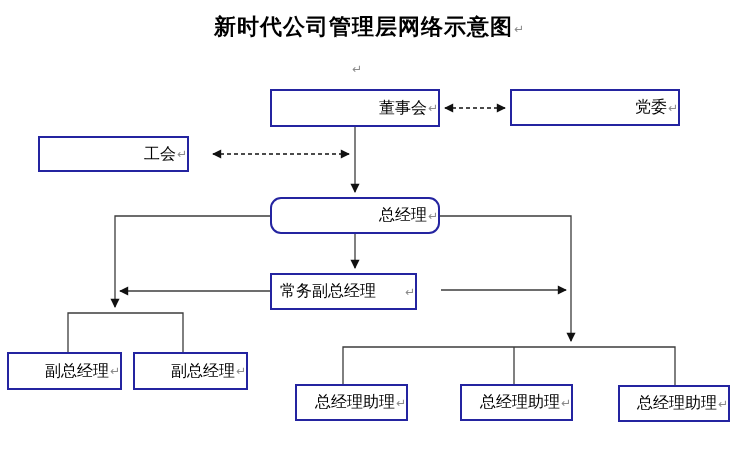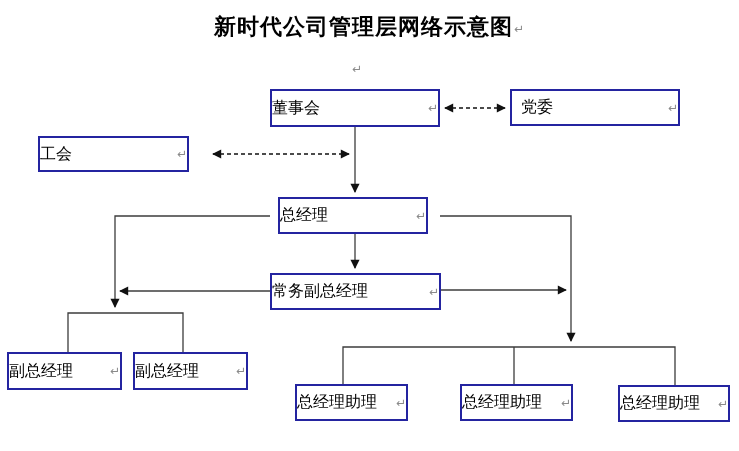--- a/index.html
+++ b/index.html
@@ -14,21 +14,21 @@
   .mark{
     color:#8a8a8a;font-weight:normal;font-size:12px;vertical-align:1px;
     font-family:"DejaVu Sans",sans-serif;padding-left:1px;
   }
   .loose-mark{
     position:absolute;left:352px;top:62px;color:#8a8a8a;font-size:12px;
     font-family:"DejaVu Sans",sans-serif;
   }
   .node{
     position:absolute;box-sizing:border-box;border:2px solid #2424a0;background:#fff;
-    display:flex;align-items:center;justify-content:space-between;
+    display:flex;align-items:center;justify-content:flex-end;
     font-size:16px;white-space:nowrap;
   }
   .wires{position:absolute;left:0;top:0;pointer-events:none;}
 </style>
 </head>
 <body>
 
 <div class="canvas">
 
   <div class="title"><span>新时代公司管理层网络示意图</span><span class="mark">↵</span></div>
@@ -74,26 +74,26 @@
   <div class="node" style="left:510px;top:89px;width:170px;height:37px;padding-left:9px;">
       <span>党委</span>
       <span class="mark">↵</span>
     </div>
 
   <div class="node" style="left:38px;top:136px;width:151px;height:36px;">
       <span>工会</span>
       <span class="mark">↵</span>
     </div>
 
-  <div class="node" style="left:278px;top:197px;width:150px;height:37px;">
+  <div class="node" style="left:270px;top:197px;width:170px;height:37px;border-radius:11px;">
       <span>总经理</span>
       <span class="mark">↵</span>
     </div>
 
-  <div class="node" style="left:270px;top:273px;width:171px;height:37px;">
+  <div class="node" style="left:270px;top:273px;width:147px;height:37px;gap:28px;">
       <span>常务副总经理</span>
       <span class="mark">↵</span>
     </div>
 
   <div class="node" style="left:7px;top:352px;width:115px;height:38px;">
       <span>副总经理</span>
       <span class="mark">↵</span>
     </div>
 
   <div class="node" style="left:133px;top:352px;width:115px;height:38px;">

